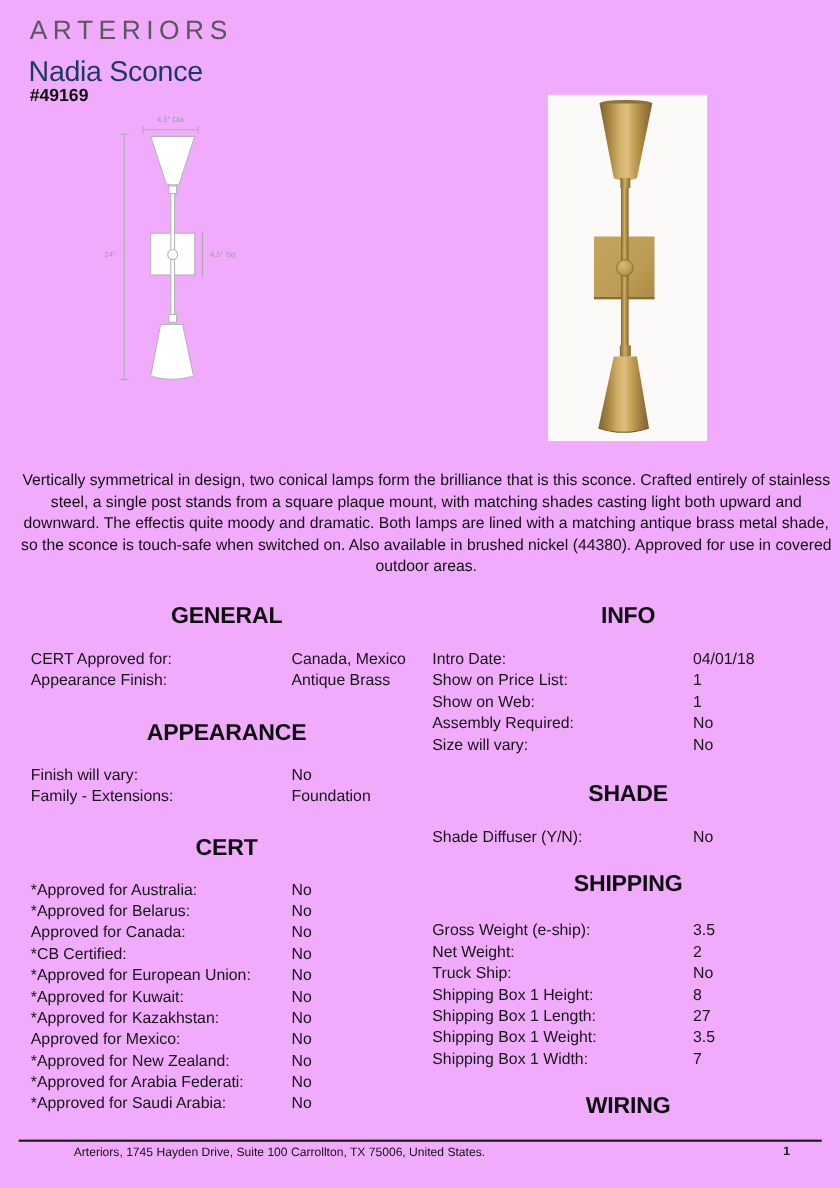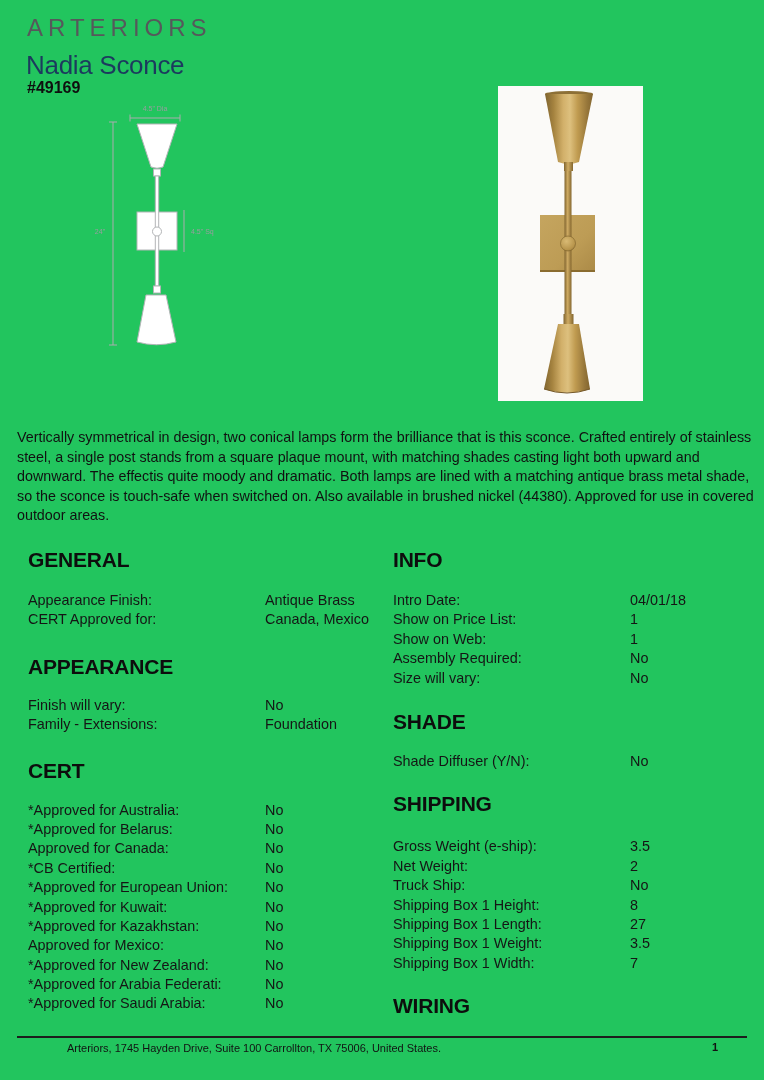--- a/index.html
+++ b/index.html
@@ -4,21 +4,21 @@
 <style>
   * { box-sizing: border-box; margin: 0; padding: 0; }
   html, body { background: #ffffff; }
   body {
     width: 764px; height: 1080px;
     font-family: "Liberation Sans", sans-serif;
     color: #141414;
     position: relative;
     overflow: hidden;
   }
-  .page { position: absolute; inset: 0; background: #22c55e; }
+  .page { position: absolute; inset: 0; background: #f0abfc; text-align: center; }
 
   .logo {
     position: absolute; left: 27px; top: 14px;
     font-size: 24px; letter-spacing: 5px; font-weight: 400;
     color: #56585b;
   }
   .title {
     position: absolute; left: 26px; top: 50px;
     font-size: 26px; font-weight: 400; letter-spacing: -0.3px;
     color: #1c3a5e;
@@ -153,26 +153,26 @@
     <path d="M46,303 Q69,311 92,303" stroke="#75592a" stroke-width="1" fill="none"></path>
   </svg>
 
   <p class="desc">Vertically symmetrical in design, two conical lamps form the brilliance that is this sconce. Crafted entirely of stainless steel, a single post stands from a square plaque mount, with matching shades casting light both upward and downward. The effectis quite moody and dramatic. Both lamps are lined with a matching antique brass metal shade, so the sconce is touch-safe when switched on. Also available in brushed nickel (44380). Approved for use in covered outdoor areas.</p>
 
   <div class="col col-left">
     <div class="sec sec-general">
       <h2>GENERAL</h2>
       <div class="rows">
         <div class="row">
+            <span class="lbl">CERT Approved for:</span>
+            <span class="val">Canada, Mexico</span>
+          </div>
+        <div class="row">
             <span class="lbl">Appearance Finish:</span>
             <span class="val">Antique Brass</span>
-          </div>
-        <div class="row">
-            <span class="lbl">CERT Approved for:</span>
-            <span class="val">Canada, Mexico</span>
           </div>
       </div>
     </div>
     <div class="sec sec-appearance">
       <h2>APPEARANCE</h2>
       <div class="rows">
         <div class="row">
             <span class="lbl">Finish will vary:</span>
             <span class="val">No</span>
           </div>

